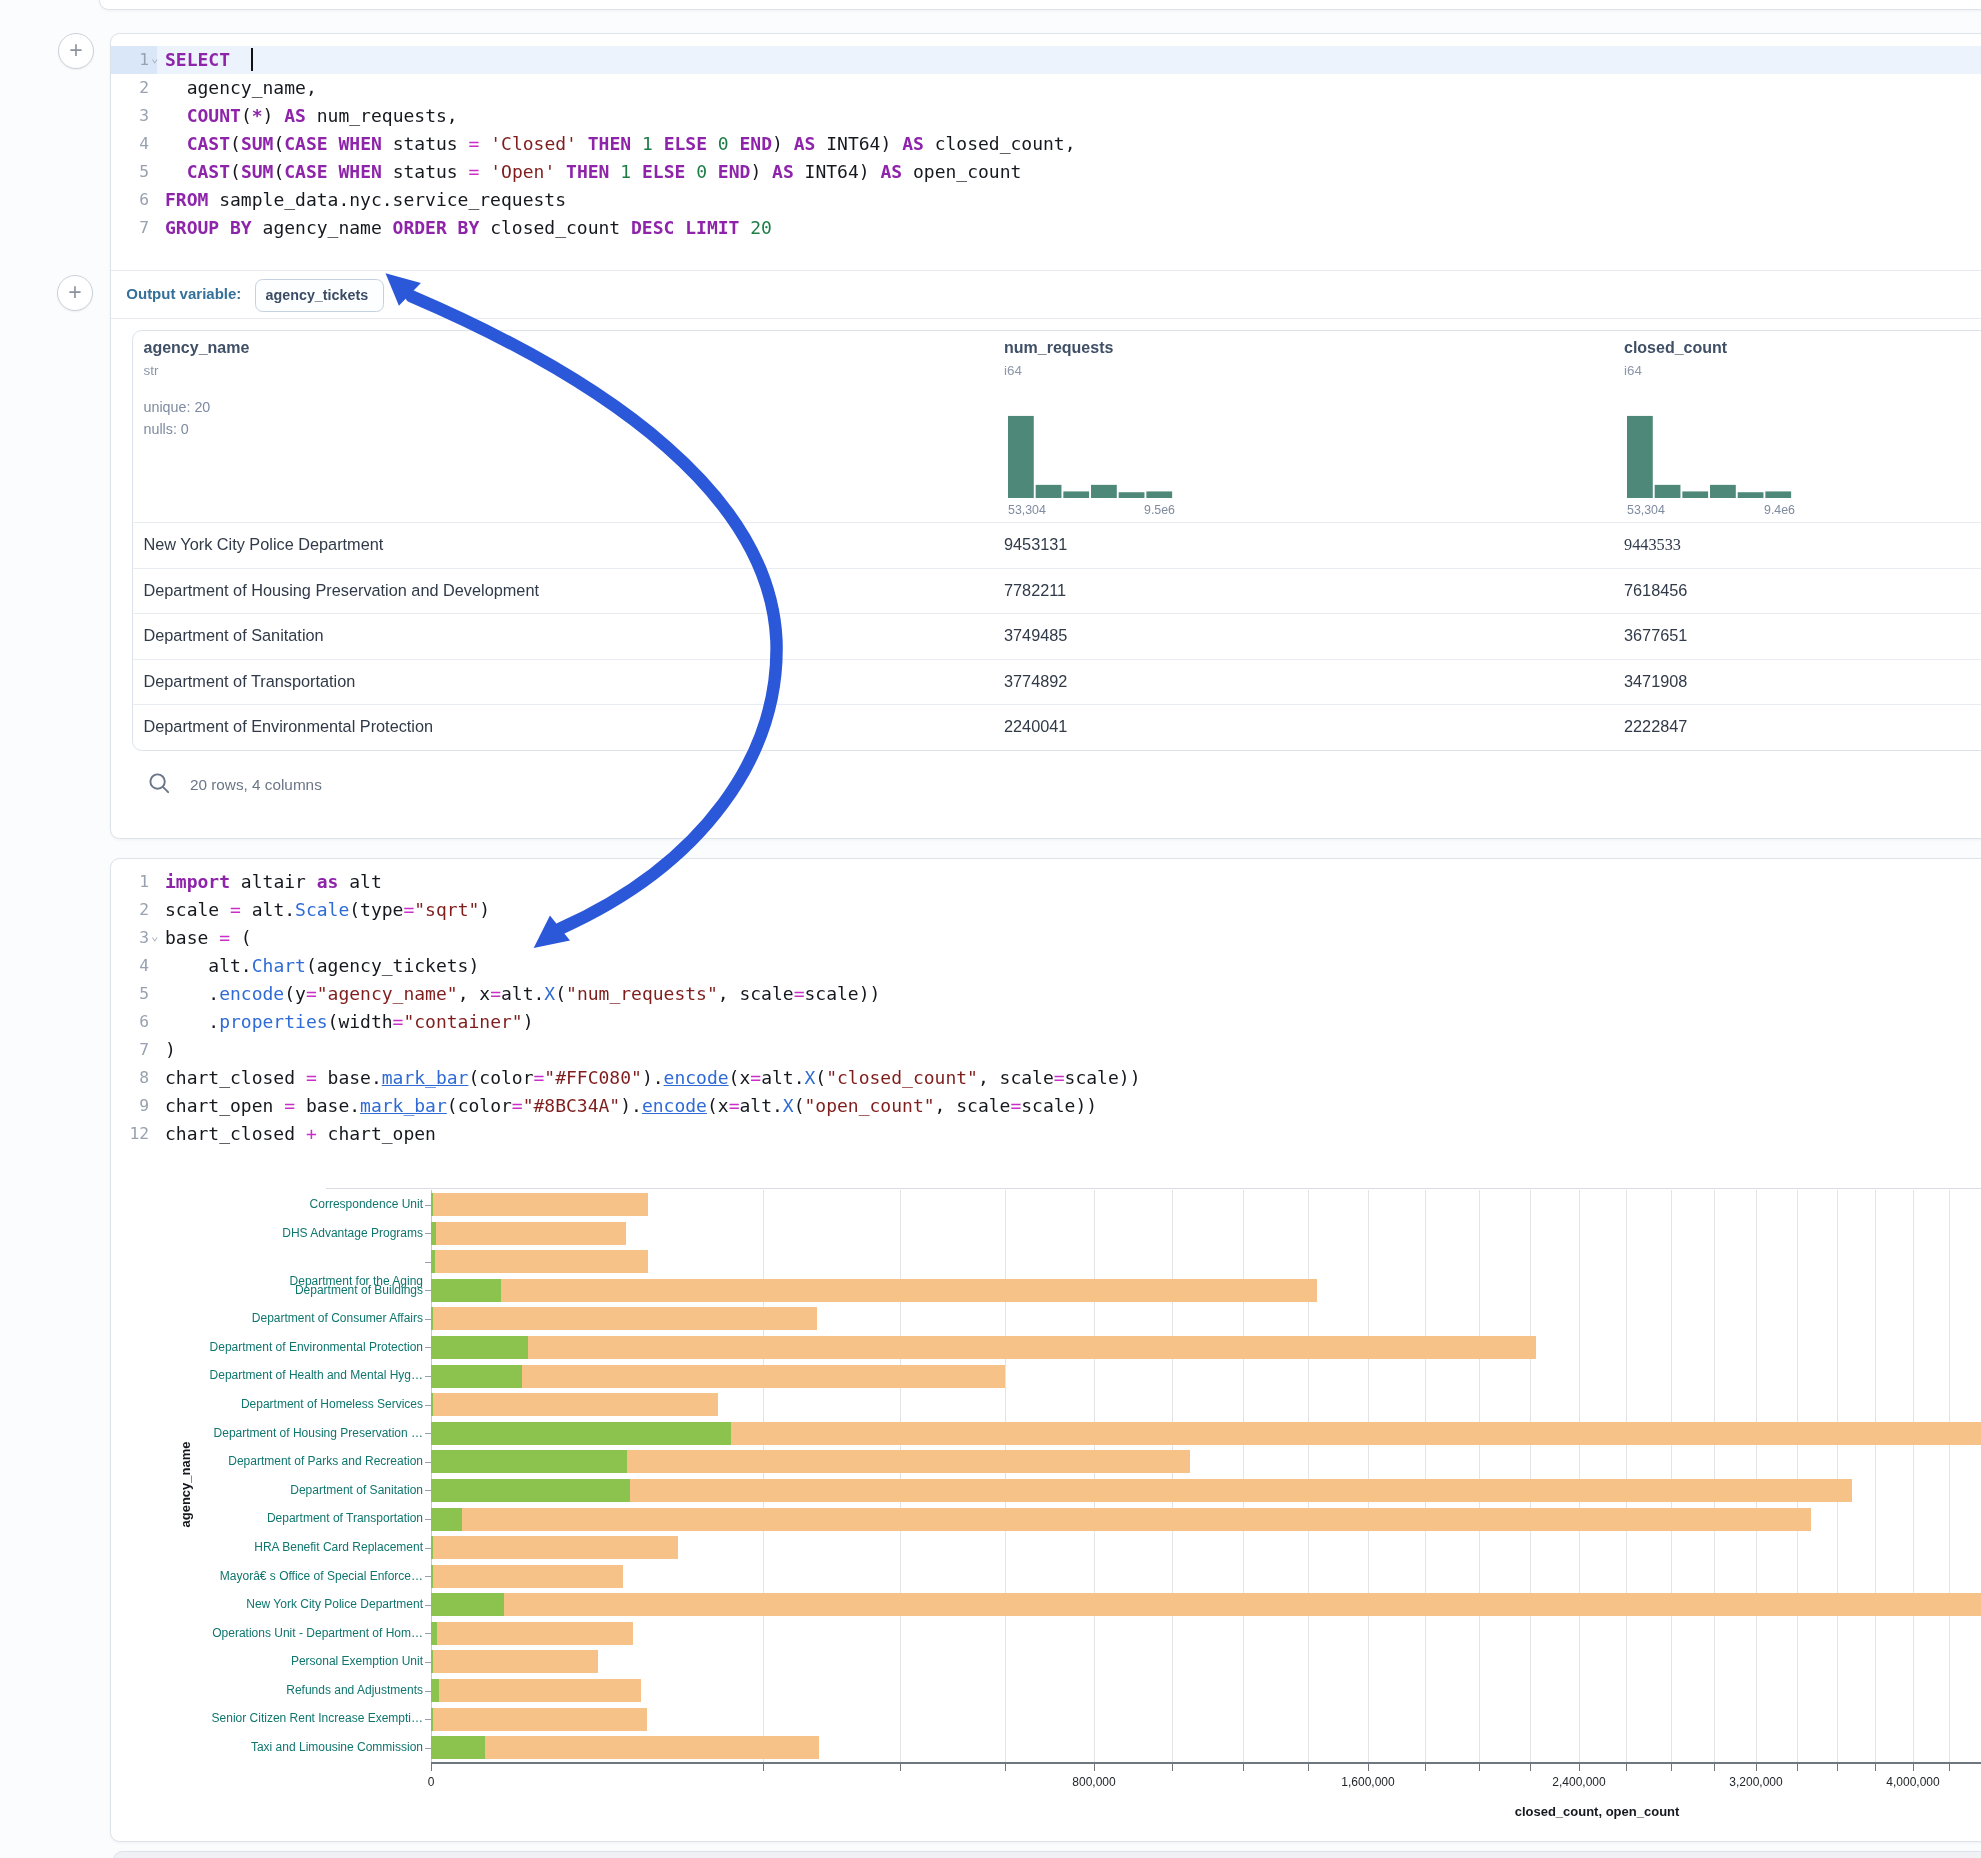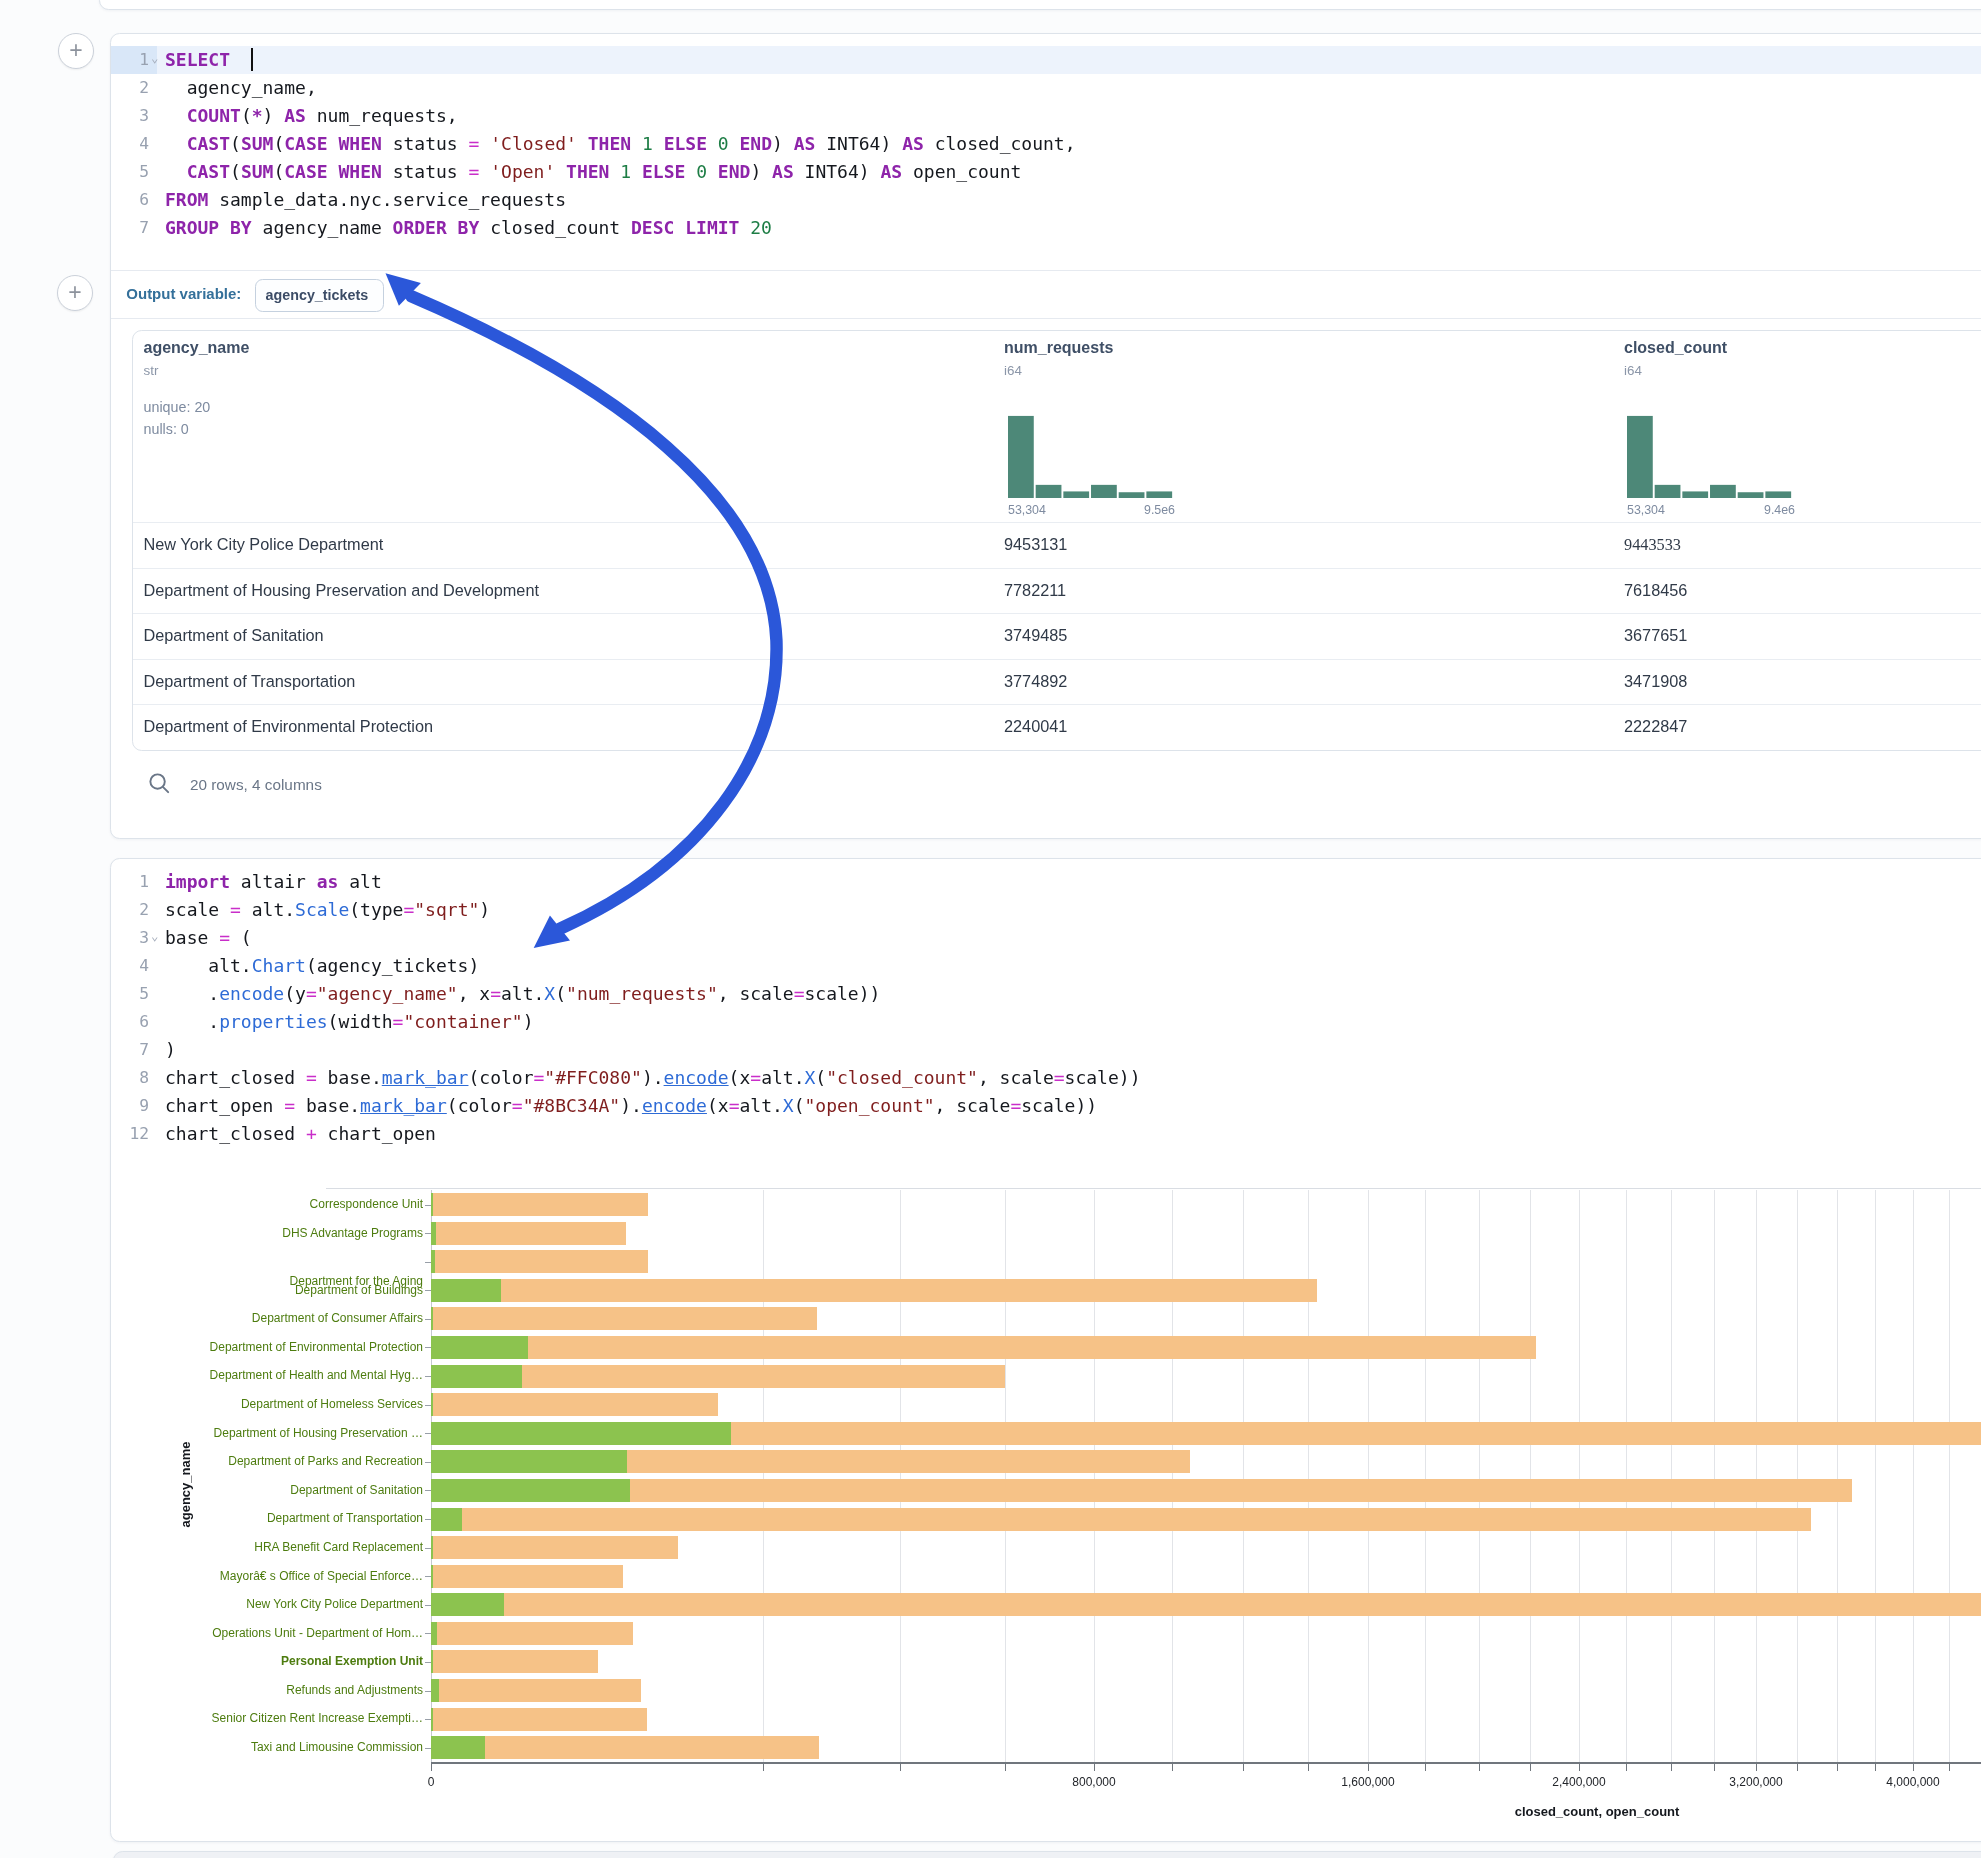--- a/index.html
+++ b/index.html
@@ -38,21 +38,21 @@
   .tbl-coltype{position:absolute;font-size:13.4px;color:#8b96a8;}
   .tbl-stat{position:absolute;font-size:14.3px;color:#7e8ba0;}
   .hist-label{position:absolute;font-size:12.4px;color:#7e8ba0;}
   .tbl-row{position:absolute;left:0;right:0;height:46px;border-top:1px solid #e9edf2;}
   .tbl-cell{position:absolute;top:11.5px;font-size:16.3px;color:#303a48;white-space:nowrap;}
   .tbl-footer-text{position:absolute;font-size:15.3px;color:#6a7687;}
   
   .chart{position:absolute;overflow:hidden;}
   .grid{position:absolute;width:1px;background:#e2e4e8;}
   .bar{position:absolute;height:23px;}
-  .ylab{position:absolute;text-align:right;font-size:12px;color:#4d7c0f;white-space:nowrap;}
+  .ylab{position:absolute;text-align:right;font-size:12px;color:#0f766e;white-space:nowrap;}
   .ytick{position:absolute;width:5.7px;height:1px;background:#989fa8;}
   .xtick{position:absolute;width:1px;height:6.7px;background:#70767d;}
   .xticklab{position:absolute;font-size:12px;color:#23262b;transform:translateX(-50%);}
   .axis-title{position:absolute;font-size:13px;font-weight:bold;color:#15181e;}
 </style>
 </head>
 <body>
 
 <div class="page">
 
@@ -238,21 +238,21 @@
         <div class="bar" style="left: 320px; top: 389px; width: 192px; background: rgb(246, 194, 135);"></div>
         <div class="bar" style="left: 320px; top: 389px; width: 2.4px; background: rgb(140, 195, 79);"></div>
         <div class="ylab" style="left: 0px; width: 312px; top: 421px;">New York City Police Department</div>
         <div class="ytick" style="left: 314px; top: 429px;"></div>
         <div class="bar" style="left: 320px; top: 417px; width: 1551px; background: rgb(246, 194, 135);"></div>
         <div class="bar" style="left: 320px; top: 417px; width: 73px; background: rgb(140, 195, 79);"></div>
         <div class="ylab" style="left: 0px; width: 312px; top: 450px;">Operations Unit - Department of Hom…</div>
         <div class="ytick" style="left: 314px; top: 457px;"></div>
         <div class="bar" style="left: 320px; top: 446px; width: 202px; background: rgb(246, 194, 135);"></div>
         <div class="bar" style="left: 320px; top: 446px; width: 5.7px; background: rgb(140, 195, 79);"></div>
-        <div class="ylab" style="left: 0px; width: 312px; top: 478px; font-weight: bold;">Personal Exemption Unit</div>
+        <div class="ylab" style="left: 0px; width: 312px; top: 478px;">Personal Exemption Unit</div>
         <div class="ytick" style="left: 314px; top: 486px;"></div>
         <div class="bar" style="left: 320px; top: 474px; width: 167px; background: rgb(246, 194, 135);"></div>
         <div class="bar" style="left: 320px; top: 474px; width: 2.4px; background: rgb(140, 195, 79);"></div>
         <div class="ylab" style="left: 0px; width: 312px; top: 507px;">Refunds and Adjustments</div>
         <div class="ytick" style="left: 314px; top: 515px;"></div>
         <div class="bar" style="left: 320px; top: 503px; width: 210px; background: rgb(246, 194, 135);"></div>
         <div class="bar" style="left: 320px; top: 503px; width: 7.5px; background: rgb(140, 195, 79);"></div>
         <div class="ylab" style="left: 0px; width: 312px; top: 535px;">Senior Citizen Rent Increase Exempti…</div>
         <div class="ytick" style="left: 314px; top: 543px;"></div>
         <div class="bar" style="left: 320px; top: 532px; width: 216px; background: rgb(246, 194, 135);"></div>

